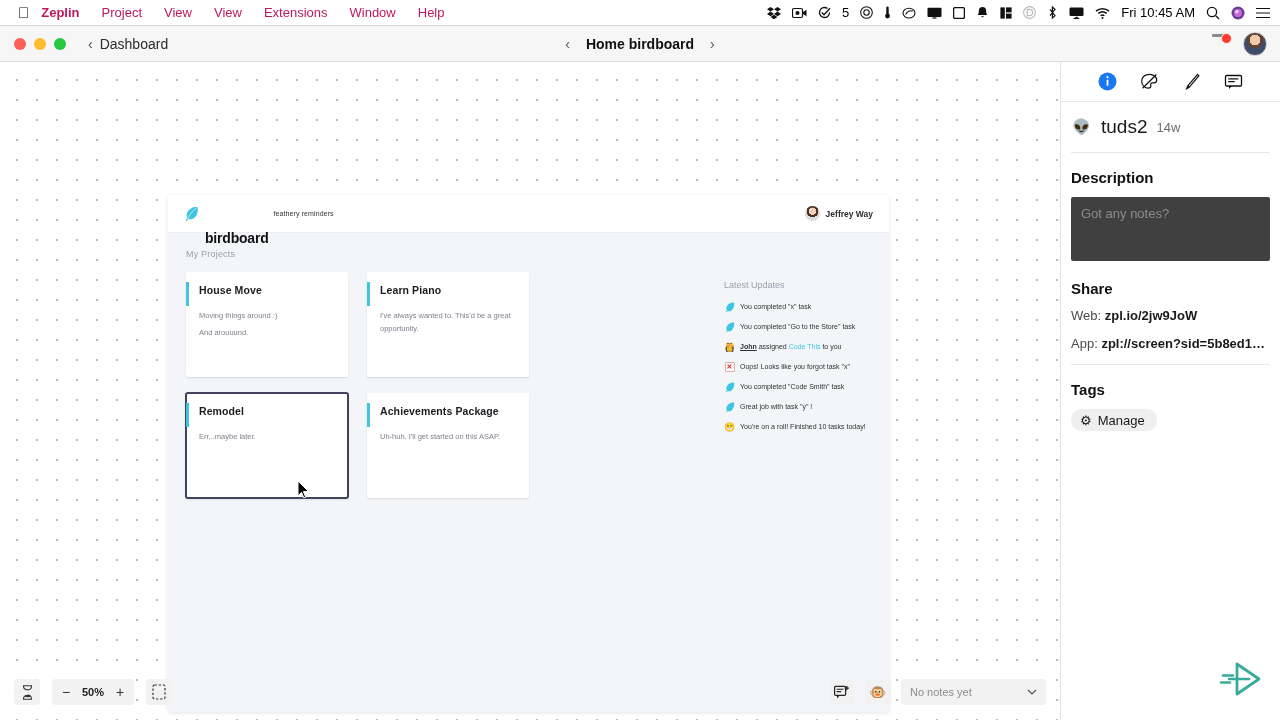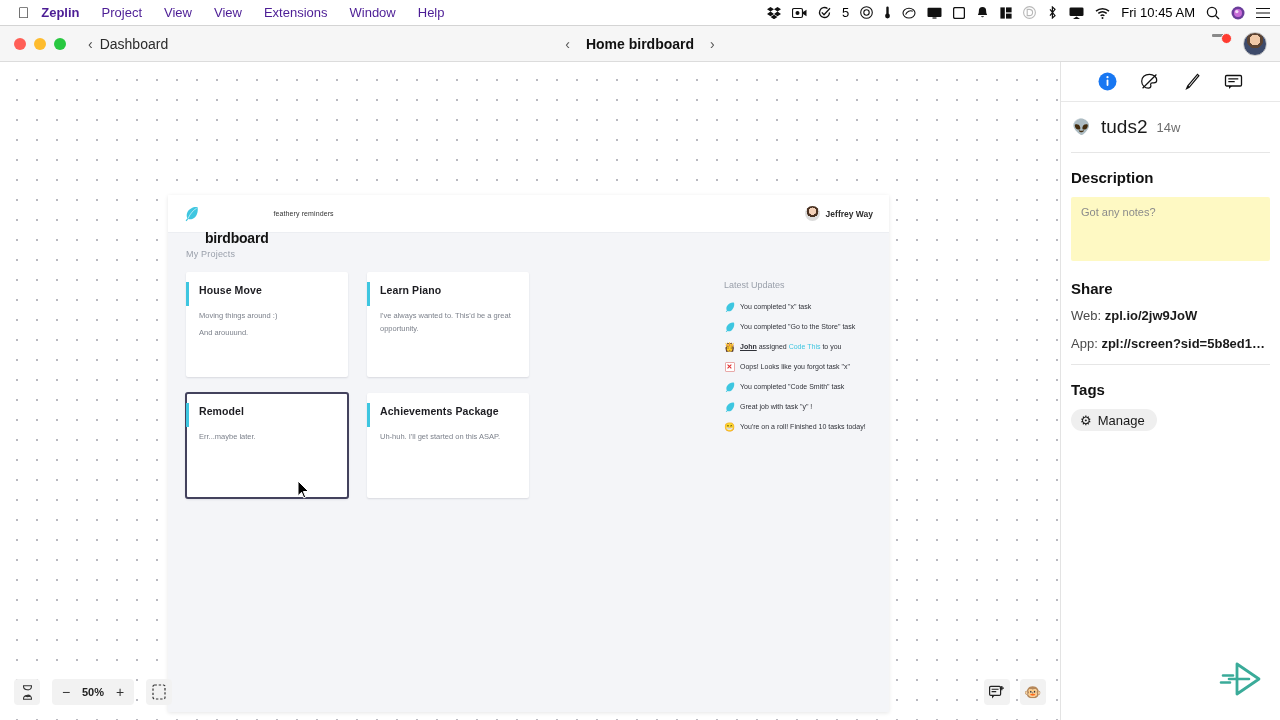--- a/index.html
+++ b/index.html
@@ -12,21 +12,21 @@
   
   #menubar {
     height: 26px; width: 1280px;
     background: #ffffff;
     display: flex; align-items: center;
     border-bottom: 1px solid #d4d4d4;
     position: relative;
   }
   #menubar-left { display: flex; align-items: center; padding-left: 14px; gap: 0; }
   .menu-item {
-    font-size: 13px; color: #4c1d95; padding: 0 11px; line-height: 26px;
+    font-size: 13px; color: #be185d; padding: 0 11px; line-height: 26px;
     white-space: nowrap;
   }
   .menu-item.app-name { font-weight: bold; padding-left: 8px; }
   .apple-logo { font-size: 15px; line-height: 26px; padding: 0 4px; color:#000; }
   #menubar-right {
     margin-left: auto; display: flex; align-items: center;
     padding-right: 10px; gap: 11px;
   }
   .status-icon { font-size: 13px; color: #1a1a1a; line-height: 1; display:flex; align-items:center;}
   .status-text { font-size: 13px; color: #000; white-space: nowrap; }
@@ -199,22 +199,22 @@
   #sb-user-row { display: flex; align-items: center; gap: 9px; padding: 14px 0 14px 0; }
   #sb-avatar {
     width: 21px; height: 21px; border-radius: 50%;
     display:flex; align-items:center; justify-content:center; font-size:15px;
   }
   #sb-username { font-size: 19px; color: #1a1a1a; }
   #sb-time { font-size: 13px; color: #6e6e6e; }
   .sb-divider { height: 1px; background: #e6e6e6; }
   .sb-heading { font-size: 15px; font-weight: bold; color: #111; padding: 16px 0 11px 0; }
   #desc-box {
-    background: #fef9c3; border-radius: 2px; height: 64px;
-    padding: 9px 10px; font-size: 11px; color: #8b8b8b;
+    background: #404040; border-radius: 2px; height: 64px;
+    padding: 9px 10px; font-size: 13px; color: #8b8b8b;
   }
   .share-row { font-size: 13px; color: #1a1a1a; padding-bottom: 13px; white-space: nowrap; overflow: hidden; }
   .share-label { color: #4a4a4a; }
   .share-val { font-weight: bold; }
   #share-block { padding-top: 3px; }
   #tags-block { padding-bottom: 6px; }
   #manage-btn {
     display: inline-flex; align-items: center; gap: 6px;
     background: #efefef; border-radius: 13px; height: 22px;
     padding: 0 12px 0 9px; font-size: 13px; color: #1a1a1a;
@@ -512,20 +512,28 @@
       <div id="bottombar-right">
         <span class="tool-btn">
           <svg width="16" height="15" viewBox="0 0 16 15">
               <rect x="0.6" y="1.4" width="11" height="9" rx="1.2" fill="none" stroke="#222" stroke-width="1.2"></rect>
               <path d="M2.6 4.3h7M2.6 6.6h4.6" stroke="#222" stroke-width="1.1"></path>
               <path d="M3 10.4v3l2.6-3" fill="#222"></path>
               <path d="M12.8 1v4.2M10.7 3.1h4.2" stroke="#222" stroke-width="1.3"></path>
             </svg>
         </span>
         <span class="tool-btn" style="font-size:14px">🐵</span>
+        <div id="notes-select">
+          <span>No notes yet</span>
+          <span id="notes-caret">
+            <svg width="10" height="6" viewBox="0 0 10 6">
+                <path d="M1 1l4 4 4-4" fill="none" stroke="#555" stroke-width="1.2"></path>
+              </svg>
+          </span>
+        </div>
       </div>
     </div>
   </div>
 
   <div id="sidebar">
     <div id="sb-tabs">
       <span class="sb-tab">
         <svg width="19" height="19" viewBox="0 0 19 19">
             <circle cx="9.5" cy="9.5" r="9" fill="#1877f2"></circle>
             <rect x="8.6" y="7.6" width="1.8" height="6.3" rx=".9" fill="#fff"></rect>

